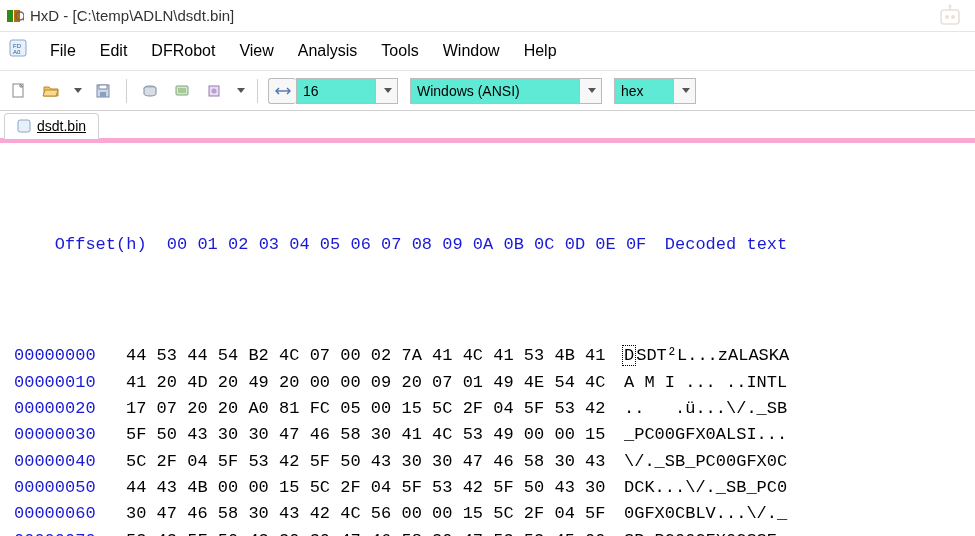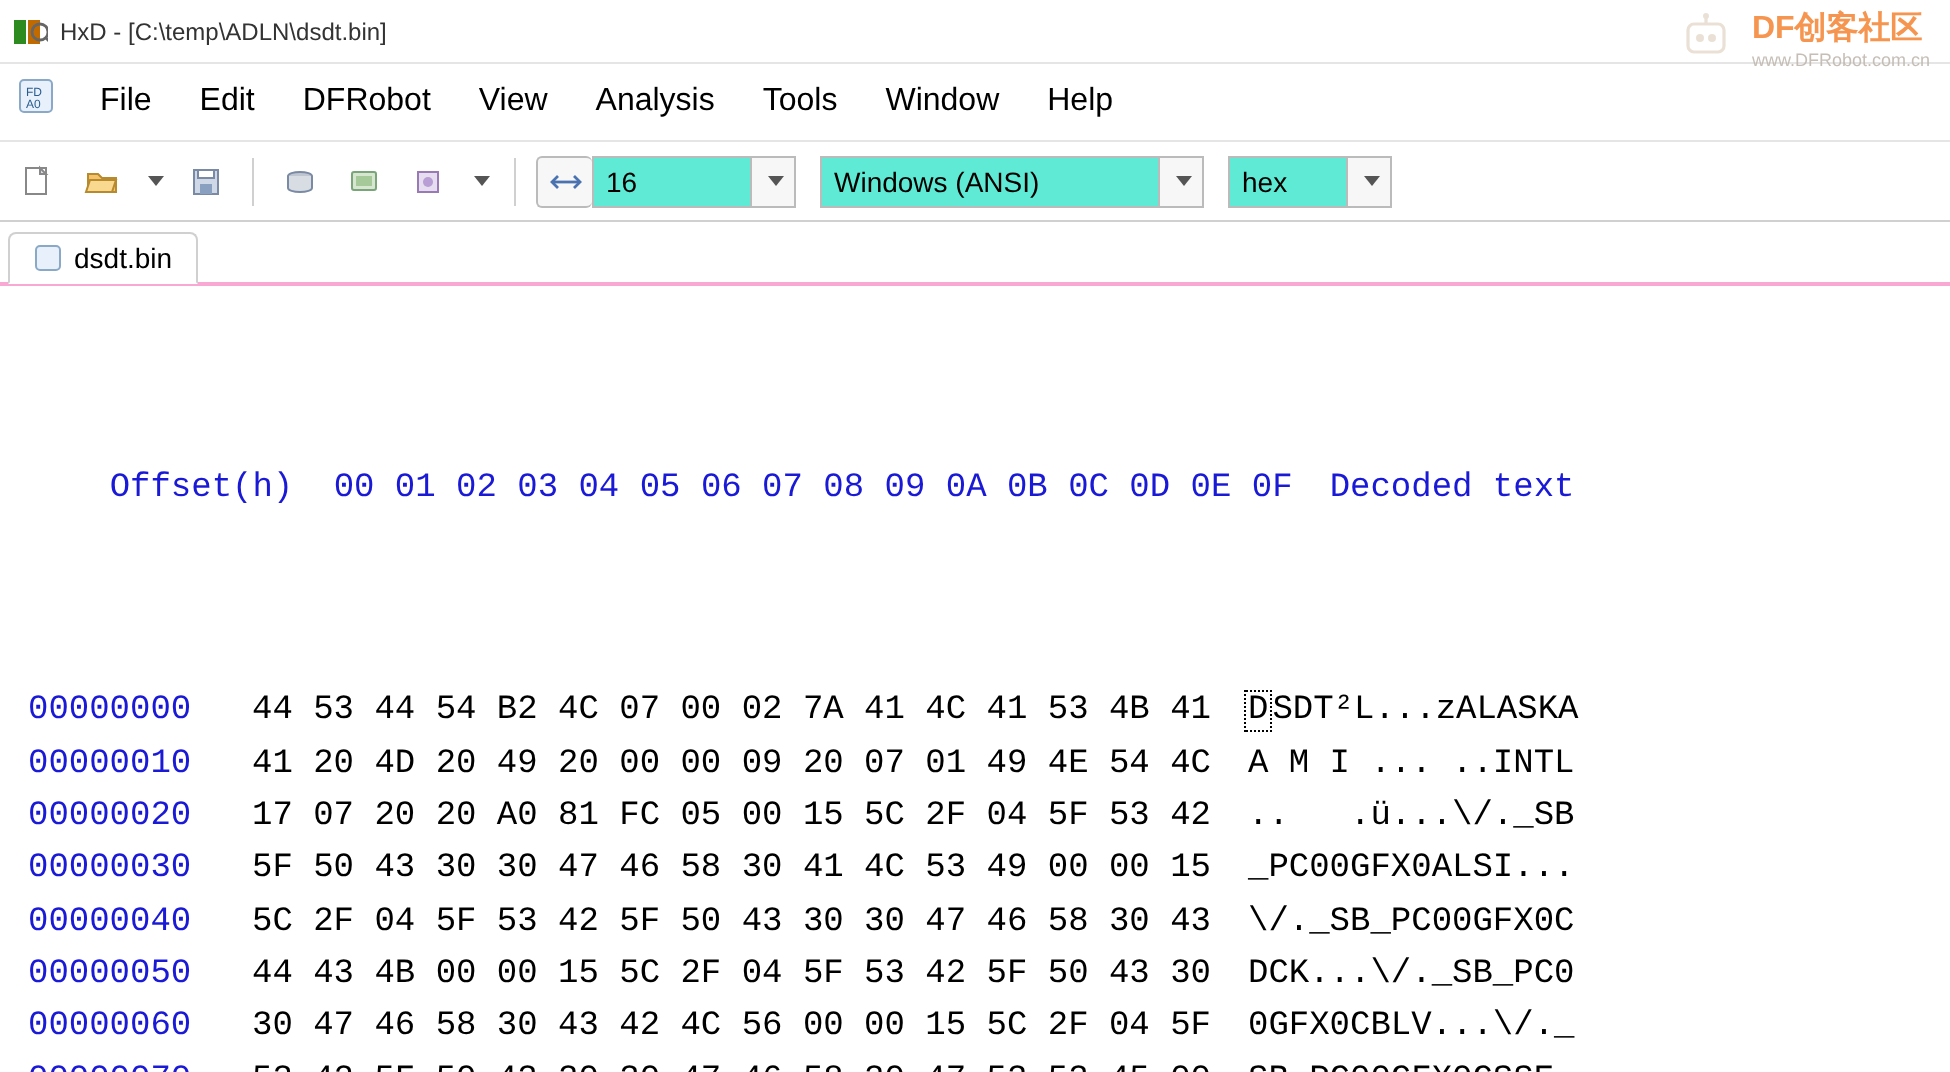--- a/index.html
+++ b/index.html
@@ -13,21 +13,21 @@
     height: 536px;
     overflow: hidden;
     position: relative;
   }
   .titlebar {
     height: 32px;
     display: flex;
     align-items: center;
     padding: 0 6px;
     border-bottom: 1px solid #e5e5e5;
-    font-size: 12px;
+    font-size: 15px;
     color: #333;
   }
   .titlebar .app-icon {
     width: 18px; height: 18px;
     margin-right: 6px;
     display: inline-block;
   }
   .menubar {
     display: flex;
     align-items: flex-start;
@@ -82,22 +82,23 @@
   .combo { display:flex; }
   .combo input.enc { width: 170px; }
   .combo input.base { width: 60px; }
   .combo .cb-btn {
     width:22px;height:26px;border:1px solid #bbb;border-left:none;
     display:flex;align-items:center;justify-content:center;background:#f7f7f7;
   }
   .tabs {
     display:flex;align-items:flex-end;
     padding: 4px 4px 0 4px;
-    border-bottom:2px solid #f9a8d4;
+    border-bottom:5px solid #f9a8d4;
     height:32px;
+    text-decoration:underline;
   }
   .tab {
     display:flex;align-items:center;
     gap:6px;
     padding:4px 12px;
     border:1px solid #d0d0d0;
     border-bottom:1px solid #fff;
     border-radius:4px 4px 0 0;
     background:#fff;
     font-size:14px;
@@ -269,17 +270,13 @@
 <div class="watermark">
   <span class="wm-robot">
     <svg viewBox="0 0 30 28">
         <rect x="6" y="6" width="18" height="14" rx="3" fill="none" stroke="#e8ddd2" stroke-width="1.6"></rect>
         <circle cx="12" cy="13" r="2" fill="#e8ddd2"></circle>
         <circle cx="18" cy="13" r="2" fill="#e8ddd2"></circle>
         <line x1="15" y1="2" x2="15" y2="6" stroke="#e8ddd2" stroke-width="1.6"></line>
         <circle cx="15" cy="2" r="1.5" fill="#e8ddd2"></circle>
       </svg>
   </span>
-  <span>
-    <span>DF创客社区</span>
-    <span class="wm-sub">www.DFRobot.com.cn</span>
-  </span>
 </div>
 
 </body></html>

